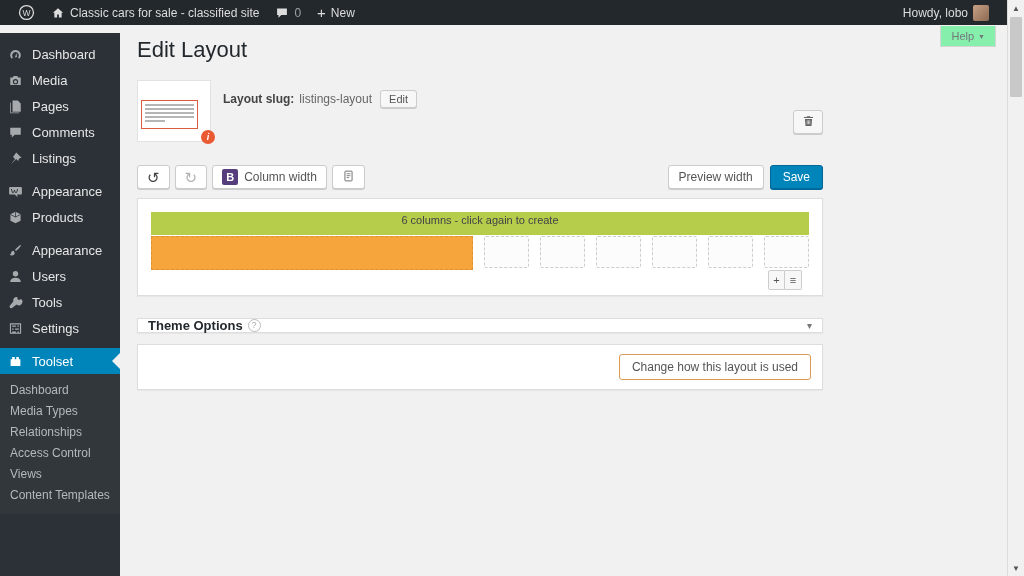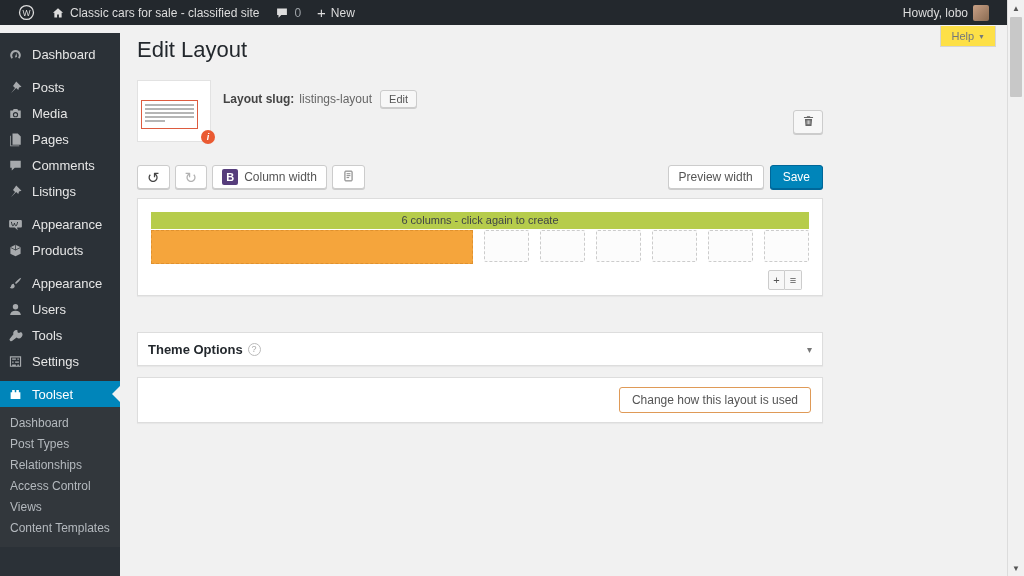--- a/index.html
+++ b/index.html
@@ -34,21 +34,21 @@
     width:0; height:0; border-top:8px solid transparent;
     border-bottom:8px solid transparent; border-right:8px solid #f1f1f1; }
   .submenu { background:#32373c; padding:6px 0 8px; }
   .smi { height:21px; line-height:21px; padding-left:10px; font-size:12px;
     color:#b4b9be; cursor:pointer; white-space:nowrap; }
 
   
   .main { position:absolute; top:25px; left:120px; right:17px; bottom:0;
     background:#f1f1f1; overflow:hidden; }
   .help-btn { position:absolute; top:1px; right:11px; height:21px;
-    background:#fde047; border:1px solid #d5d5d5; border-top:none;
+    background:#86efac; border:1px solid #d5d5d5; border-top:none;
     color:#72777c; font-size:11px; padding:0 10px; cursor:pointer;
     display:flex; align-items:center; gap:4px; font-family:inherit; }
   .help-caret { font-size:7px; color:#72777c; }
   .content { width:686px; margin-left:17px; }
   h1.page-title { font-size:22px; font-weight:400; color:#23282d; margin:12px 0 17px; }
 
   .title-row { display:flex; }
   .thumb { position:relative; width:74px; height:62px; background:#ffffff;
     border:1px solid #e2e2e2; margin-right:12px; flex:0 0 74px; }
   .thumb-inner { position:absolute; left:3px; top:19px; width:57px; height:29px;
@@ -83,34 +83,34 @@
     line-height:16px; }
   .tb-right { margin-left:auto; display:flex; gap:6px; }
   .preview-btn { height:24px; padding:0 10px; background:#fff; }
   .save-btn { height:24px; padding:0 12px; background:#0085ba; color:#fff;
     border:1px solid #006799; border-radius:3px; font-size:12px; cursor:pointer;
     box-shadow:0 1px 0 #006799; font-family:inherit; }
 
   .panel { background:#ffffff; border:1px solid #ddd;
     box-shadow:0 1px 1px rgba(0,0,0,.04); }
   .editor-panel { margin-top:9px; height:98px; padding:13px; position:relative; }
-  .hint-bar { height:17px; background:#b6cc4b; color:#3f4447; font-size:11px;
+  .hint-bar { height:23px; background:#b6cc4b; color:#3f4447; font-size:11px;
     text-align:center; line-height:17px; cursor:pointer; }
   .cells-row { margin-top:1px; display:flex; gap:11px; align-items:flex-start; }
   .cell-orange { flex:0 0 322px; height:34px; background:#f5a53c;
     border:1px dashed #e0912e; cursor:pointer; }
   .cell-empty { flex:1; height:32px; background:#fcfcfc;
     border:1px dashed #ccc; border-radius:2px; cursor:pointer; }
   .row-actions { position:absolute; right:20px; bottom:5px; display:flex; }
   .ra-btn { width:17px; height:20px; background:#f7f7f7; border:1px solid #ccc;
     color:#555; font-size:11px; line-height:18px; text-align:center; cursor:pointer; }
   .ra-btn:first-child { border-radius:2px 0 0 2px; }
   .ra-btn:last-child { border-radius:0 2px 2px 0; border-left:none; }
 
-  .theme-panel { margin-top:36px; height:34px; display:flex; align-items:center;
+  .theme-panel { margin-top:22px; height:15px; display:flex; align-items:center;
     padding:0 10px; cursor:pointer; }
   .theme-title { font-size:13px; font-weight:bold; color:#23282d; }
   .q-icon { width:13px; height:13px; border-radius:50%; border:1px solid #bbb;
     color:#aaa; font-size:9px; line-height:11px; text-align:center; margin-left:5px; }
   .theme-chevron { margin-left:auto; color:#777; font-size:10px; }
 
   .usage-panel { margin-top:11px; height:46px; display:flex; align-items:center;
     justify-content:flex-end; padding:0 11px; }
   .usage-btn { background:#fff; border:1px solid #df9a57; border-radius:3px;
     color:#555; font-size:12px; padding:5px 12px; cursor:pointer; font-family:inherit; }
@@ -170,28 +170,20 @@
     <div class="menu">
       <div class="mi">
         <span class="ic">
             <svg width="15" height="15" viewBox="0 0 20 20" fill="currentColor">
               <path d="M10 4a7 7 0 0 0-5.2 11.7l1.7-1.5A4.7 4.7 0 0 1 10 6.7a4.7 4.7 0 0 1 3.5 7.5l1.7 1.5A7 7 0 0 0 10 4z"></path>
               <path d="M9.2 13.9l2-5.9.9 5.2z"></path>
             </svg>
           </span>
         <span>Dashboard</span>
       </div>
-      <div class="mi sep">
-        <span class="ic">
-            <svg width="15" height="15" viewBox="0 0 20 20" fill="currentColor">
-              <path d="M11 2l7 7-3.3 1-1 3.3-2.8-2.8L4 17.6l5.4-6.9-2.7-2.7z"></path>
-            </svg>
-          </span>
-        <span>Posts</span>
-      </div>
       <div class="mi">
         <span class="ic">
             <svg width="15" height="15" viewBox="0 0 20 20" fill="currentColor" fill-rule="evenodd">
               <path d="M7.5 4l-1 2H3v10h14V6h-3.5l-1-2h-5zM10 8a3.5 3.5 0 1 1 0 7 3.5 3.5 0 0 1 0-7zm0 1.5a2 2 0 1 0 0 4 2 2 0 0 0 0-4z"></path>
             </svg>
           </span>
         <span>Media</span>
       </div>
       <div class="mi">
         <span class="ic">
@@ -273,21 +265,21 @@
             <svg width="15" height="15" viewBox="0 0 20 20" fill="currentColor">
               <path d="M3.5 7h13v9h-13zM5.5 4h3.5v3H5.5zm5.5 0h3.5v3H11z"></path>
             </svg>
           </span>
         <span>Toolset</span>
         <span class="cur-arrow"></span>
       </div>
     </div>
     <div class="submenu">
       <div class="smi">Dashboard</div>
-      <div class="smi">Post Types</div>
+      <div class="smi">Media Types</div>
       <div class="smi">Relationships</div>
       <div class="smi">Access Control</div>
       <div class="smi">Views</div>
       <div class="smi">Content Templates</div>
     </div>
   </aside>
 
   <main class="main">
     <button class="help-btn">
       <span>Help</span>

